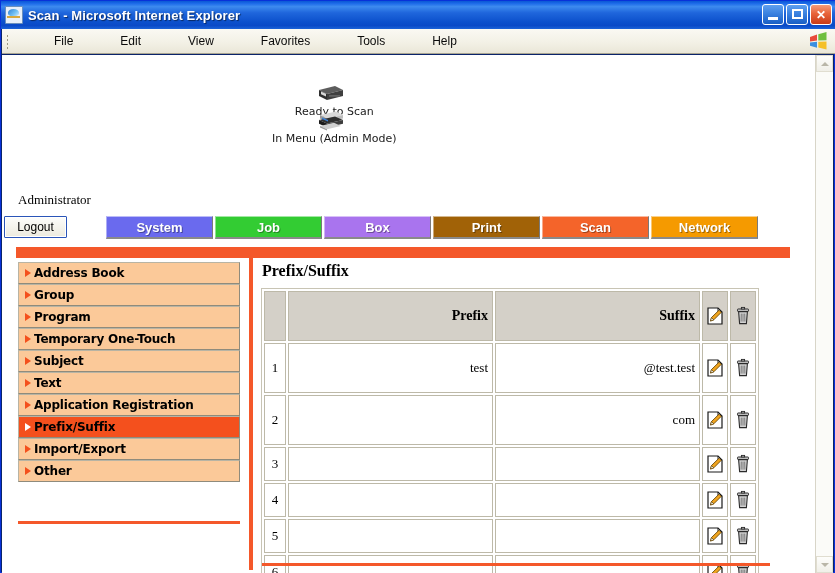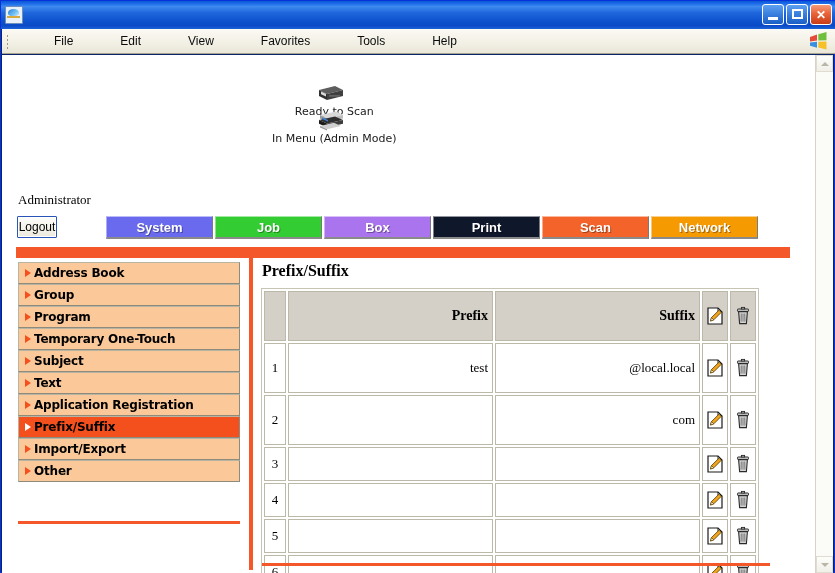--- a/index.html
+++ b/index.html
@@ -160,22 +160,22 @@
     white-space: nowrap;
   }
   .dev-icon { width: 30px; height: 22px; flex: 0 0 auto; }
 
   .admin-label {
     position: absolute; left: 16px; top: 137px;
     font-family: "Liberation Serif", serif;
     font-size: 13px; color: #000;
   }
   .logout-btn {
-    position: absolute; left: 15px; top: 161px;
-    width: 40px; height: 22px;
+    position: absolute; left: 2px; top: 161px;
+    width: 63px; height: 22px;
     font-family: "Liberation Sans", sans-serif;
     font-size: 12px; color: #000;
     background: linear-gradient(to bottom,#fdfdfb,#eceade);
     border: 1px solid #2a55b8;
     box-shadow: inset 0 0 0 1px #ffffff;
     border-radius: 1px;
     cursor: pointer;
     padding: 0;
   }
   
@@ -295,20 +295,21 @@
   }
   svg { display: block; }
 </style>
 </head>
 <body>
 
 <div class="window">
 
   <div class="titlebar">
     <div class="title-icon"></div>
+    <div class="title-text">Scan - Microsoft Internet Explorer</div>
     <div class="win-buttons">
       <div class="win-btn">
         <div class="min-mark"></div>
       </div>
       <div class="win-btn">
         <div class="max-mark"></div>
       </div>
       <div class="win-btn close">
         <div class="glyph">✕</div>
       </div>
@@ -366,21 +367,21 @@
       </div>
     </div>
 
     <div class="admin-label">Administrator</div>
     <button class="logout-btn">Logout</button>
 
     <div class="tabs">
       <div class="tab" style="background:#6a6aee">System</div>
       <div class="tab" style="background:#33cc33">Job</div>
       <div class="tab" style="background:#a974ee">Box</div>
-      <div class="tab" style="background:#0f172a">Print</div>
+      <div class="tab" style="background:#a16207">Print</div>
       <div class="tab" style="background:#f4642a">Scan</div>
       <div class="tab" style="background:#f59a00">Network</div>
     </div>
 
     <div class="orange-bar"></div>
     <div class="vdivider"></div>
 
     <div class="sidebar">
       <div class="side-item">
         <span class="side-arrow"></span>
@@ -454,21 +455,21 @@
                 <line x1="10" y1="7.6" x2="10" y2="15.6" stroke="#6f6f6f" stroke-width="0.9"></line>
                 <line x1="11.7" y1="7.6" x2="11.9" y2="15.6" stroke="#6f6f6f" stroke-width="0.9"></line>
               </svg>
             </span>
           </th>
         </tr>
 
         <tr>
           <td class="c-num">1</td>
           <td class="c-pre">test</td>
-          <td class="c-suf">@local.local</td>
+          <td class="c-suf">@test.test</td>
           <td class="c-icon">
             <span class="icon-cell-inner">
               <svg width="20" height="20" viewBox="0 0 20 20">
                 <path d="M3 2 L13 2 L17 6 L17 18 L3 18 Z" fill="#ffffff" stroke="#1a1a1a" stroke-width="1.2"></path>
                 <path d="M13 2 L13 6 L17 6 Z" fill="#d8d8d8" stroke="#1a1a1a" stroke-width="1"></path>
                 <path d="M5.5 15 L6.5 11.5 L14 4.2 L16.2 6.4 L8.8 13.8 Z" fill="#f0a41e" stroke="#6b4a08" stroke-width="0.9"></path>
                 <path d="M5.5 15 L6.5 11.5 L8.8 13.8 Z" fill="#ffffff" stroke="#6b4a08" stroke-width="0.8"></path>
               </svg>
             </span>
           </td>

